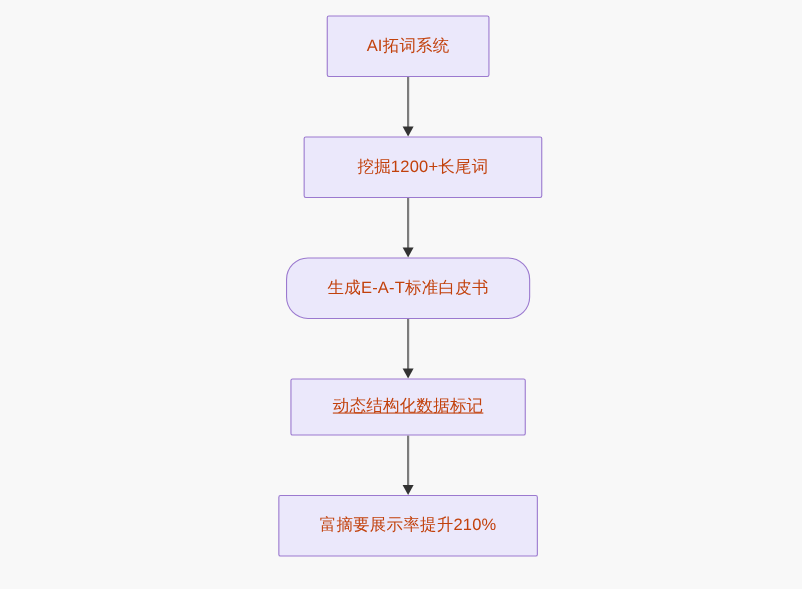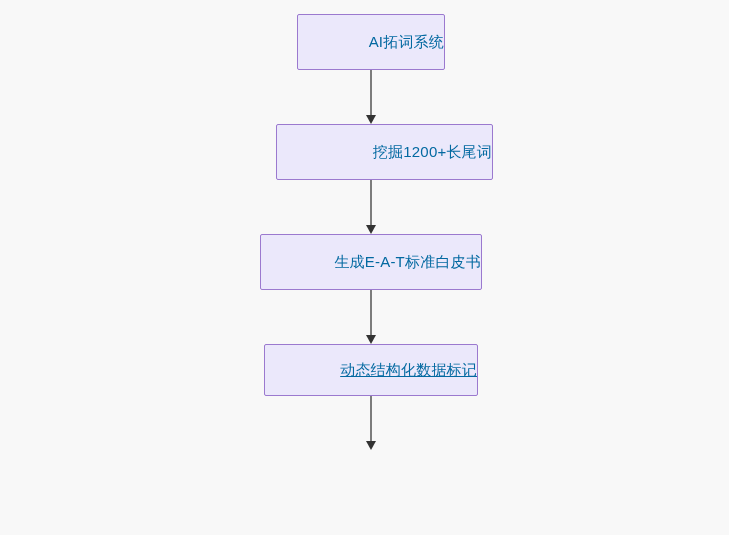--- a/index.html
+++ b/index.html
@@ -20,22 +20,22 @@
     background: #f8f8f8;
   }
   .node {
     position: absolute;
     box-sizing: border-box;
     background: #ebe8fb;
     border: 1px solid #9b79cf;
     border-radius: 2px;
     display: flex;
     align-items: center;
-    justify-content: flex-end;
-    color: #0369a1;
+    justify-content: center;
+    color: #c2410c;
     font-size: 15px;
     letter-spacing: 0.2px;
     line-height: 1.2;
     white-space: nowrap;
   }
   .edge {
     position: absolute;
   }
   .edge-line {
     position: absolute;
@@ -70,32 +70,35 @@
 
   <div class="node" style="left:276px; top:124px; width:217px; height:56px;">
     <span>挖掘1200+长尾词</span>
   </div>
 
   <div class="edge" style="left:370px; top:180px; width:2px; height:54px;">
     <div class="edge-line" style="height:46px;"></div>
     <div class="edge-head" style="top:45px;"></div>
   </div>
 
-  <div class="node" style="left:260px; top:234px; width:222px; height:56px;">
+  <div class="node" style="left:260px; top:234px; width:222px; height:56px;border-radius:20px;">
     <span>生成E-A-T标准白皮书</span>
   </div>
 
   <div class="edge" style="left:370px; top:290px; width:2px; height:54px;">
     <div class="edge-line" style="height:46px;"></div>
     <div class="edge-head" style="top:45px;"></div>
   </div>
 
   <div class="node" style="left:264px; top:344px; width:214px; height:52px;text-decoration:underline;">
     <span>动态结构化数据标记</span>
   </div>
 
   <div class="edge" style="left:370px; top:396px; width:2px; height:54px;">
     <div class="edge-line" style="height:46px;"></div>
     <div class="edge-head" style="top:45px;"></div>
   </div>
 
+  <div class="node" style="left:253px; top:450px; width:236px; height:56px;">
+    <span>富摘要展示率提升210%</span>
+  </div>
 
 </div>
 
 </body></html>

